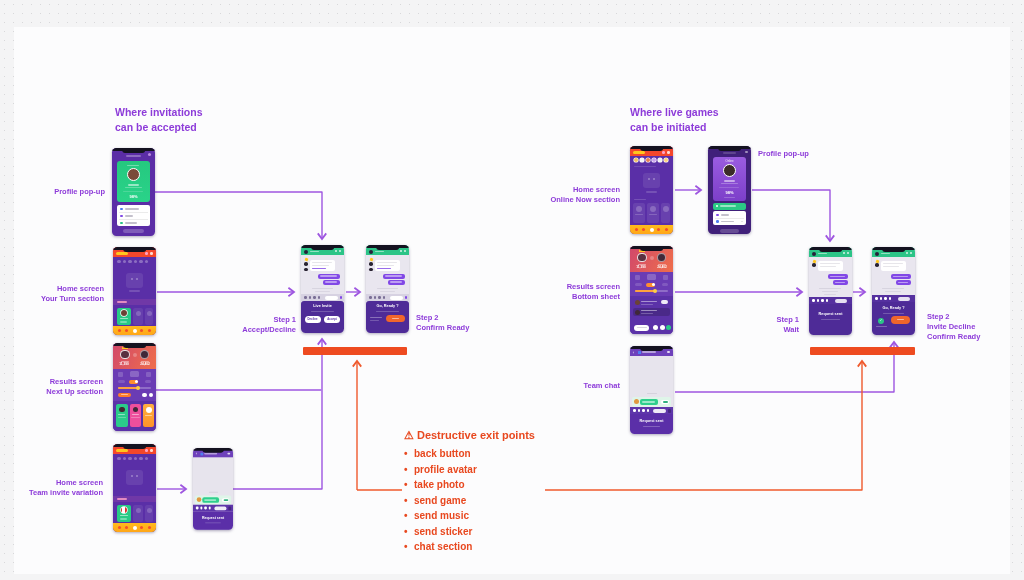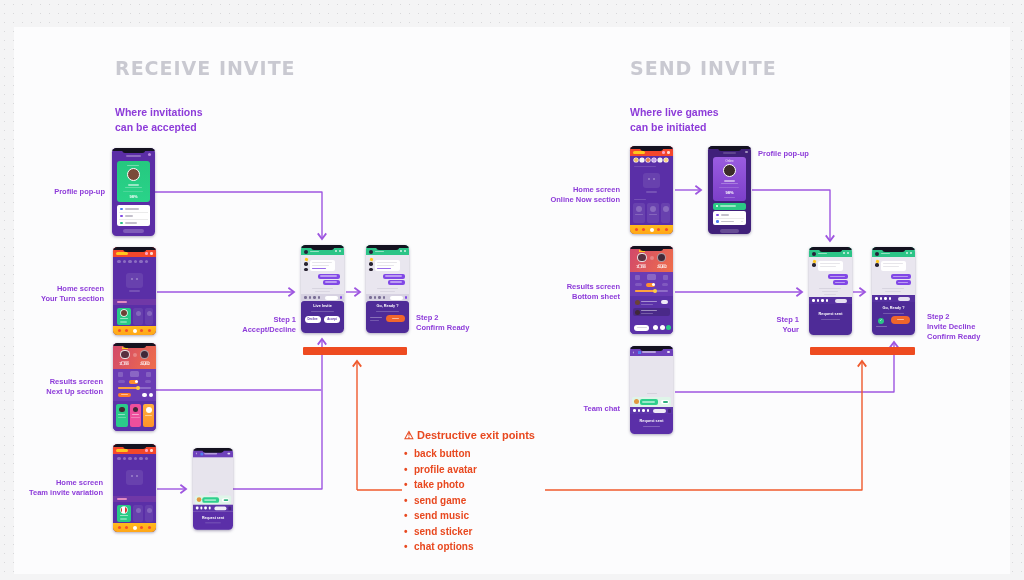--- a/index.html
+++ b/index.html
@@ -66,26 +66,24 @@
     <path class="pline" d="M346,292 H360" marker-end="url(#mP)"></path>
     <path class="pline" d="M675,190 H701" marker-end="url(#mP)"></path>
     <path class="pline" d="M752,190 H830 V241" marker-end="url(#mP)"></path>
     <path class="pline" d="M675,292 H802" marker-end="url(#mP)"></path>
     <path class="pline" d="M675,392 H894 V342" marker-end="url(#mP)"></path>
     <path class="pline" d="M853,292 H865" marker-end="url(#mP)"></path>
     <path class="oline" d="M357,490 V361" marker-end="url(#mO)"></path>
     <path class="oline" d="M357,490 H862 V361" marker-end="url(#mO)"></path>
   </svg>
 
-  <div class="h" style="left:115px;top:57px">RECEIVE INVITE</div>
   <div class="sub" style="left:115px;top:105px">
     <div>Where invitations</div>
     <div>can be accepted</div>
   </div>
-  <div class="h" style="left:630px;top:57px">SEND INVITE</div>
   <div class="sub" style="left:630px;top:105px">
     <div>Where live games</div>
     <div>can be initiated</div>
   </div>
 
   <div class="lbl r" style="right:919px;top:187px">Profile pop-up</div>
   <div class="lbl r" style="right:920px;top:284px">
     <div>Home screen</div>
     <div>Your Turn section</div>
   </div>
@@ -108,44 +106,44 @@
 
   <div class="lbl r" style="right:404px;top:185px">
     <div>Home screen</div>
     <div>Online Now section</div>
   </div>
   <div class="lbl" style="left:758px;top:149px">Profile pop-up</div>
   <div class="lbl r" style="right:404px;top:282px">
     <div>Results screen</div>
     <div>Bottom sheet</div>
   </div>
-  <div class="lbl r" style="right:404px;top:404px">Team chat</div>
+  <div class="lbl r" style="right:404px;top:381px">Team chat</div>
   <div class="lbl r" style="right:225px;top:315px">
     <div>Step 1</div>
-    <div>Your</div>
+    <div>Wait</div>
   </div>
   <div class="lbl" style="left:927px;top:312px">
     <div>Step 2</div>
     <div>Invite Decline</div>
     <div>Confirm Ready</div>
   </div>
 
   <div class="destructive">
     <div class="hd">
       <span>⚠</span>
       <span>Destructive exit points</span>
     </div>
     <ul>
       <li><span class="b">•</span><span>back button</span></li>
       <li><span class="b">•</span><span>profile avatar</span></li>
       <li><span class="b">•</span><span>take photo</span></li>
       <li><span class="b">•</span><span>send game</span></li>
       <li><span class="b">•</span><span>send music</span></li>
       <li><span class="b">•</span><span>send sticker</span></li>
-      <li><span class="b">•</span><span>chat options</span></li>
+      <li><span class="b">•</span><span>chat section</span></li>
     </ul>
   </div>
 
   <div class="bar" style="left:303px;top:347px;width:104px"></div>
   <div class="bar" style="left:810px;top:347px;width:105px"></div>
 
   <div class="ph" style="left:112px;top:148px;width:43px;height:88px;background:#5b2da6">
     <div class="sbar"></div>
       <div class="notch"></div>
     <div class="ln" style="left:14px;top:7px;width:15px;height:1.5px;opacity:.55"></div>

